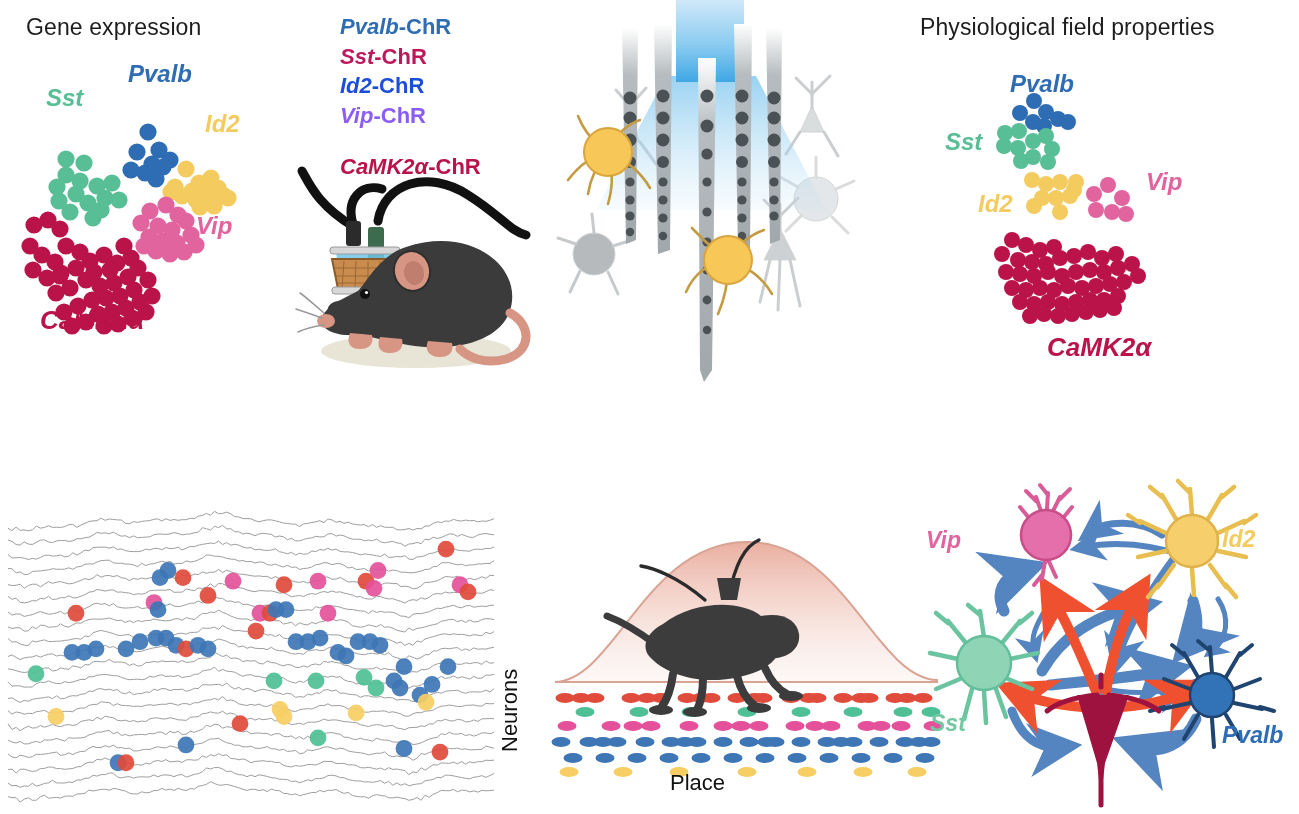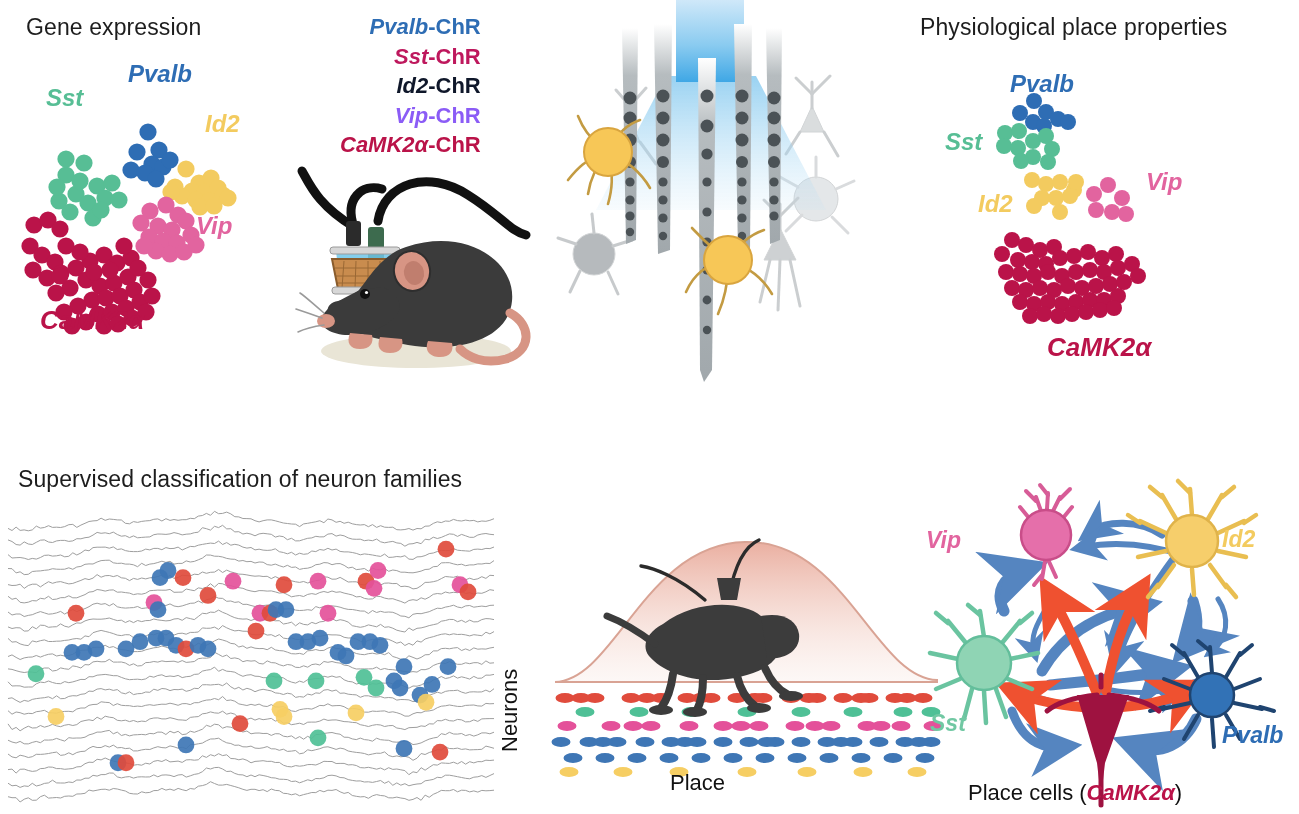--- a/index.html
+++ b/index.html
@@ -1,21 +1,21 @@
 <!DOCTYPE html>
 <html><head>
 <meta charset="utf-8">
 <style>
   html,body{margin:0;padding:0;background:#ffffff;}
   body{width:1299px;height:814px;font-family:"Liberation Sans",sans-serif;color:#1a1a1a;overflow:hidden;position:relative;}
   .fig{position:relative;width:1299px;height:814px;background:#fff;}
   .panel{position:absolute;}
   .title{font-size:23px;font-weight:400;color:#1d1d1d;letter-spacing:0.1px;white-space:nowrap;}
   .clabel{position:absolute;font-style:italic;font-weight:700;white-space:nowrap;}
-  .legend{position:absolute;text-align:right;}
+  .legend{position:absolute;}
   .legend .row{font-size:22px;font-weight:700;line-height:29.5px;white-space:nowrap;}
   .legend .row .gene{font-style:italic;}
   .legend .row .chr{font-style:normal;}
   svg{display:block;overflow:visible;}
   .axlabel{position:absolute;font-size:22px;color:#111;white-space:nowrap;}
   .rot{transform:rotate(-90deg);transform-origin:left top;}
   .pc-label{position:absolute;font-size:22px;color:#111;white-space:nowrap;}
   .pc-label i{font-style:italic;font-weight:700;}
 </style>
 </head>
@@ -137,23 +137,23 @@
         <div class="clabel" style="left: 205px; top: 110px; color: rgb(243, 203, 95); font-size: 24px;">Id2</div>
         <div class="clabel" style="left: 196px; top: 212px; color: rgb(226, 100, 159); font-size: 24px;">Vip</div>
         <div class="clabel" style="left: 40px; top: 305px; color: rgb(186, 19, 73); font-size: 26px;">CaMK2α</div>
       </div>
   </div>
 
   <div class="legend" style="left:340px;top:12px;">
     <div id="legend-rows">
         <div class="row" style="color: rgb(46, 109, 180);"><span class="gene">Pvalb</span><span class="chr">-ChR</span></div>
         <div class="row" style="color: #be185d;"><span class="gene">Sst</span><span class="chr">-ChR</span></div>
-        <div class="row" style="color: #0f172a;"><span class="gene">Id2</span><span class="chr">-ChR</span></div>
+        <div class="row" style="color: #1d4ed8;"><span class="gene">Id2</span><span class="chr">-ChR</span></div>
         <div class="row" style="color: #8b5cf6;"><span class="gene">Vip</span><span class="chr">-ChR</span></div>
-        <div class="row" style="color: rgb(186, 19, 73);"><span class="gene">CaMK2α</span><span class="chr">-ChR</span></div>
+        <div class="row" style="color: rgb(186, 19, 73); margin-top: 22px;"><span class="gene">CaMK2α</span><span class="chr">-ChR</span></div>
       </div>
   </div>
 
   <div class="panel" style="left:288px;top:155px;width:250px;height:230px;">
     <svg width="250" height="230" viewBox="0 0 250 230">
       <ellipse cx="128" cy="196" rx="95" ry="17" fill="#E9E5D6"></ellipse>
 
       <path d="M66 72 C 30 50 22 30 14 16" stroke="#111" stroke-width="9" fill="none" stroke-linecap="round"></path>
       <path d="M66 72 C 56 44 74 28 94 34" stroke="#111" stroke-width="9" fill="none" stroke-linecap="round"></path>
       <path d="M90 66 C 96 28 140 14 180 40 C 212 60 222 76 238 80" stroke="#111" stroke-width="9" fill="none" stroke-linecap="round"></path>
@@ -358,21 +358,21 @@
               <path d="M30 30 C 30 56 26 70 20 84"></path>
             <path d="M30 30 C 54 38 66 50 74 64"></path>
           </g>
           <circle cx="30" cy="30" r="24" fill="#F7C757" stroke="#D9A53F" stroke-width="2"></circle>
         </g>
       </g>
     </svg>
   </div>
 
   <div class="panel" style="left:890px;top:0;width:409px;height:420px;">
-    <div class="title" style="position:absolute;left:30px;top:14px;">Physiological place properties</div>
+    <div class="title" style="position:absolute;left:30px;top:14px;">Physiological field properties</div>
     <svg width="409" height="380" viewBox="890 40 409 380" style="position:absolute;left:0;top:40px;">
       <g id="ph-dots">
           <circle cx="1034" cy="101" r="8" fill="#2E6DB4"></circle>
           <circle cx="1020" cy="113" r="8" fill="#2E6DB4"></circle>
           <circle cx="1046" cy="112" r="8" fill="#2E6DB4"></circle>
           <circle cx="1033" cy="122" r="8" fill="#2E6DB4"></circle>
           <circle cx="1058" cy="119" r="8" fill="#2E6DB4"></circle>
           <circle cx="1044" cy="126" r="8" fill="#2E6DB4"></circle>
           <circle cx="1068" cy="122" r="8" fill="#2E6DB4"></circle>
           <circle cx="1005" cy="133" r="8" fill="#57BE95"></circle>
@@ -454,21 +454,20 @@
     <div id="ph-labels">
         <div class="clabel" style="left: 120px; top: 70px; color: rgb(46, 109, 180); font-size: 24px;">Pvalb</div>
         <div class="clabel" style="left: 55px; top: 128px; color: rgb(87, 190, 149); font-size: 24px;">Sst</div>
         <div class="clabel" style="left: 88px; top: 190px; color: rgb(243, 203, 95); font-size: 24px;">Id2</div>
         <div class="clabel" style="left: 256px; top: 168px; color: rgb(226, 100, 159); font-size: 24px;">Vip</div>
         <div class="clabel" style="left: 157px; top: 332px; color: rgb(186, 19, 73); font-size: 26px;">CaMK2α</div>
       </div>
   </div>
 
   <div class="panel" style="left:0;top:452px;width:540px;height:362px;">
-    <div class="title" style="position:absolute;left:18px;top:14px;">Supervised classification of neuron families</div>
     <svg width="500" height="300" viewBox="0 0 500 300" style="position:absolute;left:8px;top:58px;">
       <g id="traces" stroke="#9E9E9E" stroke-width="1" fill="none">
           <path d="M0.0 18.4 L4.0 20.5 L8.1 17.1 L12.1 20.4 L16.2 19.9 L20.3 20.8 L24.3 19.9 L28.3 16.1 L32.4 18.1 L36.4 17.5 L40.5 15.7 L44.5 17.4 L48.6 17.2 L52.6 17.5 L56.7 16.6 L60.8 14.7 L64.8 14.4 L68.8 17.4 L72.9 15.1 L77.0 13.3 L81.0 11.5 L85.0 10.9 L89.1 10.6 L93.1 8.2 L97.2 10.3 L101.3 9.0 L105.3 9.4 L109.3 9.9 L113.4 10.0 L117.4 13.3 L121.5 13.8 L125.5 11.6 L129.6 12.4 L133.7 11.4 L137.7 10.9 L141.8 10.6 L145.8 9.3 L149.8 8.9 L153.9 11.0 L157.9 8.7 L162.0 10.4 L166.0 9.5 L170.1 10.3 L174.2 9.7 L178.2 9.7 L182.3 8.3 L186.3 8.7 L190.3 6.1 L194.4 5.5 L198.4 3.4 L202.5 5.3 L206.5 1.3 L210.6 3.7 L214.6 3.4 L218.7 2.1 L222.8 3.9 L226.8 6.7 L230.8 6.9 L234.9 8.5 L238.9 8.6 L243.0 8.8 L247.0 10.7 L251.1 11.9 L255.1 10.7 L259.2 9.9 L263.3 9.9 L267.3 10.8 L271.3 11.9 L275.4 13.0 L279.4 13.5 L283.5 14.0 L287.6 14.2 L291.6 16.6 L295.6 13.9 L299.7 13.3 L303.8 12.5 L307.8 11.8 L311.8 10.7 L315.9 12.7 L319.9 9.0 L324.0 9.9 L328.1 12.3 L332.1 11.3 L336.1 13.3 L340.2 12.2 L344.3 13.8 L348.3 14.6 L352.3 15.0 L356.4 14.6 L360.4 16.7 L364.5 14.6 L368.6 17.4 L372.6 15.7 L376.6 17.2 L380.7 17.4 L384.8 17.2 L388.8 19.7 L392.8 19.9 L396.9 19.5 L400.9 18.5 L405.0 20.1 L409.0 18.5 L413.1 18.8 L417.1 16.2 L421.2 16.0 L425.3 13.4 L429.3 11.8 L433.3 12.6 L437.4 11.0 L441.4 11.3 L445.5 9.4 L449.5 10.6 L453.6 11.0 L457.6 10.1 L461.7 10.8 L465.8 10.4 L469.8 11.9 L473.8 11.0 L477.9 11.3 L481.9 10.3 L486.0 8.7 "></path>
           <path d="M0.0 29.9 L4.0 31.5 L8.1 34.5 L12.1 35.1 L16.2 31.9 L20.3 34.0 L24.3 34.5 L28.3 32.3 L32.4 30.2 L36.4 29.9 L40.5 32.0 L44.5 32.5 L48.6 30.9 L52.6 30.4 L56.7 30.4 L60.8 31.4 L64.8 30.9 L68.8 28.7 L72.9 28.8 L77.0 27.7 L81.0 27.2 L85.0 25.1 L89.1 22.4 L93.1 23.3 L97.2 22.8 L101.3 23.7 L105.3 22.1 L109.3 24.5 L113.4 26.2 L117.4 25.7 L121.5 27.6 L125.5 25.9 L129.6 27.8 L133.7 27.4 L137.7 27.1 L141.8 26.9 L145.8 24.7 L149.8 24.0 L153.9 24.1 L157.9 24.4 L162.0 23.9 L166.0 22.6 L170.1 23.5 L174.2 24.9 L178.2 24.2 L182.3 23.9 L186.3 22.7 L190.3 22.2 L194.4 17.7 L198.4 18.7 L202.5 20.1 L206.5 16.3 L210.6 17.6 L214.6 15.3 L218.7 18.9 L222.8 18.7 L226.8 21.9 L230.8 21.7 L234.9 24.0 L238.9 23.2 L243.0 24.1 L247.0 25.8 L251.1 23.9 L255.1 23.3 L259.2 23.8 L263.3 24.3 L267.3 27.1 L271.3 26.0 L275.4 26.7 L279.4 29.7 L283.5 28.3 L287.6 30.9 L291.6 30.8 L295.6 29.5 L299.7 28.3 L303.8 27.9 L307.8 26.3 L311.8 26.9 L315.9 26.8 L319.9 24.1 L324.0 23.6 L328.1 26.1 L332.1 25.0 L336.1 25.8 L340.2 27.9 L344.3 29.1 L348.3 29.3 L352.3 29.2 L356.4 30.7 L360.4 30.1 L364.5 30.7 L368.6 29.1 L372.6 31.8 L376.6 32.8 L380.7 32.0 L384.8 31.4 L388.8 32.9 L392.8 33.4 L396.9 36.2 L400.9 34.0 L405.0 33.7 L409.0 32.4 L413.1 33.7 L417.1 29.2 L421.2 29.8 L425.3 27.2 L429.3 28.5 L433.3 27.4 L437.4 25.6 L441.4 23.9 L445.5 24.3 L449.5 26.4 L453.6 24.4 L457.6 25.8 L461.7 27.3 L465.8 27.3 L469.8 25.0 L473.8 24.0 L477.9 23.5 L481.9 24.3 L486.0 24.7 "></path>
           <path d="M0.0 44.6 L4.0 48.0 L8.1 47.7 L12.1 47.5 L16.2 48.2 L20.3 49.5 L24.3 48.4 L28.3 49.1 L32.4 47.5 L36.4 45.4 L40.5 45.1 L44.5 46.1 L48.6 45.8 L52.6 45.0 L56.7 46.8 L60.8 46.3 L64.8 42.8 L68.8 45.0 L72.9 43.0 L77.0 40.0 L81.0 40.8 L85.0 37.6 L89.1 37.2 L93.1 37.2 L97.2 37.1 L101.3 38.2 L105.3 36.9 L109.3 39.5 L113.4 38.9 L117.4 40.6 L121.5 41.4 L125.5 41.6 L129.6 41.6 L133.7 41.0 L137.7 39.1 L141.8 39.9 L145.8 38.4 L149.8 38.4 L153.9 39.7 L157.9 37.6 L162.0 38.6 L166.0 38.4 L170.1 37.1 L174.2 40.0 L178.2 38.2 L182.3 36.4 L186.3 36.7 L190.3 35.2 L194.4 34.4 L198.4 33.7 L202.5 33.1 L206.5 33.5 L210.6 31.1 L214.6 34.5 L218.7 32.6 L222.8 35.2 L226.8 34.3 L230.8 35.1 L234.9 37.1 L238.9 38.1 L243.0 37.5 L247.0 39.9 L251.1 39.2 L255.1 40.1 L259.2 40.4 L263.3 40.1 L267.3 38.8 L271.3 41.7 L275.4 42.5 L279.4 43.8 L283.5 42.3 L287.6 45.0 L291.6 43.2 L295.6 44.3 L299.7 43.8 L303.8 41.0 L307.8 41.6 L311.8 39.5 L315.9 40.2 L319.9 38.3 L324.0 40.0 L328.1 39.1 L332.1 41.4 L336.1 41.9 L340.2 41.9 L344.3 42.5 L348.3 43.4 L352.3 44.8 L356.4 43.9 L360.4 44.4 L364.5 45.0 L368.6 45.8 L372.6 46.4 L376.6 44.1 L380.7 47.4 L384.8 47.2 L388.8 46.5 L392.8 46.9 L396.9 45.7 L400.9 49.1 L405.0 49.4 L409.0 46.9 L413.1 46.7 L417.1 45.6 L421.2 43.6 L425.3 43.0 L429.3 41.5 L433.3 40.3 L437.4 40.7 L441.4 40.5 L445.5 38.6 L449.5 40.2 L453.6 40.6 L457.6 40.9 L461.7 41.2 L465.8 39.4 L469.8 39.1 L473.8 39.5 L477.9 38.4 L481.9 38.6 L486.0 37.0 "></path>
           <path d="M0.0 58.5 L4.0 58.7 L8.1 62.9 L12.1 61.8 L16.2 64.6 L20.3 64.3 L24.3 61.5 L28.3 61.1 L32.4 60.9 L36.4 60.3 L40.5 59.9 L44.5 58.7 L48.6 59.2 L52.6 59.3 L56.7 59.2 L60.8 57.8 L64.8 59.3 L68.8 57.0 L72.9 56.4 L77.0 54.3 L81.0 53.9 L85.0 54.0 L89.1 52.0 L93.1 50.6 L97.2 50.3 L101.3 50.2 L105.3 52.8 L109.3 53.4 L113.4 53.2 L117.4 54.1 L121.5 54.1 L125.5 54.8 L129.6 56.7 L133.7 53.3 L137.7 55.5 L141.8 54.1 L145.8 53.6 L149.8 52.5 L153.9 51.2 L157.9 52.4 L162.0 51.3 L166.0 54.1 L170.1 53.4 L174.2 53.4 L178.2 50.9 L182.3 52.0 L186.3 51.4 L190.3 49.8 L194.4 48.1 L198.4 45.0 L202.5 45.1 L206.5 46.2 L210.6 46.3 L214.6 47.0 L218.7 48.4 L222.8 49.1 L226.8 49.3 L230.8 51.1 L234.9 50.5 L238.9 51.7 L243.0 51.4 L247.0 53.0 L251.1 52.0 L255.1 52.2 L259.2 54.6 L263.3 55.2 L267.3 54.1 L271.3 55.7 L275.4 57.0 L279.4 55.3 L283.5 57.4 L287.6 57.0 L291.6 59.4 L295.6 58.5 L299.7 58.2 L303.8 57.0 L307.8 54.7 L311.8 54.2 L315.9 52.6 L319.9 52.9 L324.0 54.7 L328.1 53.7 L332.1 53.6 L336.1 55.3 L340.2 58.0 L344.3 57.2 L348.3 59.6 L352.3 59.2 L356.4 58.5 L360.4 61.1 L364.5 58.2 L368.6 59.7 L372.6 59.8 L376.6 58.4 L380.7 61.3 L384.8 60.0 L388.8 60.6 L392.8 62.2 L396.9 62.2 L400.9 62.7 L405.0 62.8 L409.0 62.1 L413.1 61.1 L417.1 59.5 L421.2 59.2 L425.3 56.7 L429.3 56.4 L433.3 52.9 L437.4 52.7 L441.4 52.7 L445.5 53.9 L449.5 54.8 L453.6 54.2 L457.6 55.7 L461.7 54.9 L465.8 54.9 L469.8 53.9 L473.8 54.0 L477.9 53.3 L481.9 53.5 L486.0 50.6 "></path>
           <path d="M0.0 74.6 L4.0 75.5 L8.1 75.3 L12.1 74.2 L16.2 78.4 L20.3 75.5 L24.3 74.2 L28.3 74.2 L32.4 76.9 L36.4 74.2 L40.5 71.7 L44.5 73.3 L48.6 72.1 L52.6 71.6 L56.7 72.8 L60.8 73.9 L64.8 73.4 L68.8 71.9 L72.9 70.4 L77.0 68.6 L81.0 69.6 L85.0 68.1 L89.1 64.6 L93.1 67.2 L97.2 65.7 L101.3 65.5 L105.3 66.6 L109.3 65.5 L113.4 67.8 L117.4 68.3 L121.5 70.6 L125.5 68.4 L129.6 69.4 L133.7 68.0 L137.7 68.9 L141.8 67.8 L145.8 67.5 L149.8 66.5 L153.9 65.2 L157.9 67.5 L162.0 65.4 L166.0 68.4 L170.1 67.5 L174.2 65.2 L178.2 65.6 L182.3 65.9 L186.3 64.2 L190.3 64.6 L194.4 62.0 L198.4 63.3 L202.5 62.3 L206.5 62.1 L210.6 59.5 L214.6 62.5 L218.7 60.1 L222.8 61.9 L226.8 62.9 L230.8 64.1 L234.9 64.3 L238.9 64.9 L243.0 65.7 L247.0 66.2 L251.1 65.9 L255.1 66.5 L259.2 66.3 L263.3 68.6 L267.3 66.6 L271.3 68.5 L275.4 69.5 L279.4 70.9 L283.5 70.8 L287.6 71.8 L291.6 72.4 L295.6 71.5 L299.7 73.0 L303.8 71.7 L307.8 70.6 L311.8 70.1 L315.9 66.8 L319.9 67.2 L324.0 69.2 L328.1 69.1 L332.1 67.4 L336.1 69.6 L340.2 72.0 L344.3 71.8 L348.3 71.8 L352.3 74.4 L356.4 74.9 L360.4 72.6 L364.5 71.3 L368.6 72.3 L372.6 74.9 L376.6 73.2 L380.7 73.0 L384.8 73.6 L388.8 73.5 L392.8 76.6 L396.9 76.2 L400.9 76.8 L405.0 78.9 L409.0 78.3 L413.1 75.8 L417.1 72.4 L421.2 72.3 L425.3 71.7 L429.3 70.7 L433.3 68.6 L437.4 66.5 L441.4 66.9 L445.5 67.3 L449.5 66.2 L453.6 69.6 L457.6 69.8 L461.7 68.2 L465.8 69.6 L469.8 68.8 L473.8 66.7 L477.9 68.4 L481.9 65.3 L486.0 65.6 "></path>
           <path d="M0.0 86.3 L4.0 89.3 L8.1 88.2 L12.1 92.3 L16.2 92.9 L20.3 92.2 L24.3 90.6 L28.3 90.9 L32.4 88.3 L36.4 88.9 L40.5 86.3 L44.5 89.5 L48.6 89.1 L52.6 87.7 L56.7 87.6 L60.8 85.8 L64.8 87.8 L68.8 87.8 L72.9 86.2 L77.0 84.6 L81.0 82.1 L85.0 81.6 L89.1 79.5 L93.1 80.1 L97.2 81.1 L101.3 80.1 L105.3 79.9 L109.3 82.2 L113.4 82.0 L117.4 82.6 L121.5 83.1 L125.5 84.6 L129.6 83.8 L133.7 84.2 L137.7 83.2 L141.8 80.7 L145.8 80.4 L149.8 80.1 L153.9 80.2 L157.9 80.2 L162.0 79.4 L166.0 82.3 L170.1 82.2 L174.2 82.1 L178.2 79.0 L182.3 79.9 L186.3 80.7 L190.3 77.9 L194.4 78.5 L198.4 77.2 L202.5 73.7 L206.5 77.1 L210.6 73.4 L214.6 73.8 L218.7 75.6 L222.8 75.6 L226.8 77.0 L230.8 77.7 L234.9 78.3 L238.9 80.0 L243.0 81.0 L247.0 81.7 L251.1 80.6 L255.1 80.7 L259.2 81.1 L263.3 80.9 L267.3 81.9 L271.3 83.1 L275.4 82.7 L279.4 84.6 L283.5 86.8 L287.6 86.0 L291.6 85.5 L295.6 86.5 L299.7 84.4 L303.8 83.6 L307.8 84.4 L311.8 82.5 L315.9 81.5 L319.9 82.5 L324.0 81.0 L328.1 82.3 L332.1 81.8 L336.1 83.1 L340.2 84.0 L344.3 85.0 L348.3 86.9 L352.3 86.5 L356.4 88.4 L360.4 89.1 L364.5 88.9 L368.6 86.2 L372.6 86.6 L376.6 88.1 L380.7 88.9 L384.8 88.7 L388.8 90.1 L392.8 91.4 L396.9 93.1 L400.9 90.5 L405.0 89.7 L409.0 90.4 L413.1 87.8 L417.1 89.2 L421.2 87.2 L425.3 84.3 L429.3 83.5 L433.3 84.0 L437.4 82.0 L441.4 83.0 L445.5 82.3 L449.5 82.7 L453.6 80.9 L457.6 83.5 L461.7 82.7 L465.8 84.1 L469.8 83.0 L473.8 83.3 L477.9 81.8 L481.9 79.7 L486.0 80.4 "></path>
           <path d="M0.0 102.0 L4.0 105.0 L8.1 104.0 L12.1 104.0 L16.2 106.5 L20.3 105.4 L24.3 104.7 L28.3 103.0 L32.4 101.6 L36.4 102.9 L40.5 104.2 L44.5 103.8 L48.6 102.9 L52.6 101.4 L56.7 104.1 L60.8 101.6 L64.8 99.5 L68.8 101.6 L72.9 99.8 L77.0 98.6 L81.0 96.7 L85.0 94.2 L89.1 93.2 L93.1 94.3 L97.2 93.6 L101.3 95.8 L105.3 93.6 L109.3 96.8 L113.4 97.7 L117.4 98.1 L121.5 97.8 L125.5 97.6 L129.6 96.5 L133.7 98.5 L137.7 98.0 L141.8 97.6 L145.8 97.1 L149.8 95.8 L153.9 95.1 L157.9 95.5 L162.0 93.9 L166.0 96.0 L170.1 96.7 L174.2 95.9 L178.2 94.6 L182.3 93.3 L186.3 93.1 L190.3 91.0 L194.4 93.0 L198.4 89.6 L202.5 88.9 L206.5 86.5 L210.6 88.2 L214.6 88.4 L218.7 91.3 L222.8 91.0 L226.8 92.4 L230.8 91.8 L234.9 94.4 L238.9 94.3 L243.0 95.5 L247.0 96.5 L251.1 95.2 L255.1 95.6 L259.2 95.1 L263.3 94.6 L267.3 97.6 L271.3 98.7 L275.4 98.9 L279.4 98.9 L283.5 98.7 L287.6 100.1 L291.6 100.5 L295.6 100.3 L299.7 99.7 L303.8 100.3 L307.8 96.6 L311.8 97.9 L315.9 96.4 L319.9 97.2 L324.0 95.9 L328.1 96.3 L332.1 97.2 L336.1 98.5 L340.2 99.4 L344.3 99.5 L348.3 100.2 L352.3 101.0 L356.4 101.1 L360.4 103.5 L364.5 100.5 L368.6 102.5 L372.6 101.3 L376.6 102.3 L380.7 102.0 L384.8 102.3 L388.8 103.9 L392.8 106.0 L396.9 106.3 L400.9 107.8 L405.0 104.3 L409.0 103.5 L413.1 103.7 L417.1 102.7 L421.2 101.7 L425.3 99.8 L429.3 98.2 L433.3 98.5 L437.4 97.1 L441.4 96.4 L445.5 95.2 L449.5 97.0 L453.6 97.8 L457.6 95.9 L461.7 95.5 L465.8 97.2 L469.8 96.6 L473.8 96.1 L477.9 96.6 L481.9 95.4 L486.0 95.2 "></path>
           <path d="M0.0 116.9 L4.0 118.5 L8.1 117.7 L12.1 117.9 L16.2 121.1 L20.3 120.9 L24.3 116.7 L28.3 118.8 L32.4 115.2 L36.4 115.4 L40.5 117.3 L44.5 116.9 L48.6 116.7 L52.6 113.9 L56.7 116.2 L60.8 117.2 L64.8 114.8 L68.8 112.9 L72.9 113.2 L77.0 110.9 L81.0 109.6 L85.0 109.0 L89.1 109.2 L93.1 109.2 L97.2 108.8 L101.3 108.0 L105.3 109.4 L109.3 110.6 L113.4 110.2 L117.4 112.5 L121.5 110.7 L125.5 112.6 L129.6 110.5 L133.7 111.6 L137.7 110.6 L141.8 110.5 L145.8 109.0 L149.8 109.9 L153.9 110.4 L157.9 110.9 L162.0 110.5 L166.0 109.0 L170.1 108.6 L174.2 110.3 L178.2 107.6 L182.3 108.6 L186.3 109.6 L190.3 106.5 L194.4 103.3 L198.4 103.7 L202.5 102.1 L206.5 102.4 L210.6 100.1 L214.6 102.3 L218.7 103.9 L222.8 106.0 L226.8 107.7 L230.8 108.7 L234.9 109.1 L238.9 108.9 L243.0 110.5 L247.0 109.0 L251.1 110.5 L255.1 109.6 L259.2 110.3 L263.3 109.9 L267.3 110.8 L271.3 110.7 L275.4 114.0 L279.4 113.3 L283.5 112.2 L287.6 115.8 L291.6 112.8 L295.6 114.4 L299.7 114.9 L303.8 112.4 L307.8 113.7 L311.8 111.9 L315.9 111.4 L319.9 109.0 L324.0 108.5 L328.1 110.8 L332.1 109.7 L336.1 110.5 L340.2 112.1 L344.3 115.7 L348.3 116.5 L352.3 117.3 L356.4 116.5 L360.4 114.9 L364.5 115.8 L368.6 116.8 L372.6 114.4 L376.6 117.3 L380.7 116.8 L384.8 118.2 L388.8 120.2 L392.8 121.2 L396.9 122.0 L400.9 117.9 L405.0 120.4 L409.0 118.3 L413.1 117.9 L417.1 116.9 L421.2 115.6 L425.3 114.7 L429.3 113.8 L433.3 111.2 L437.4 110.5 L441.4 109.4 L445.5 109.5 L449.5 111.7 L453.6 110.3 L457.6 112.4 L461.7 110.1 L465.8 111.9 L469.8 111.7 L473.8 109.6 L477.9 108.6 L481.9 108.8 L486.0 109.6 "></path>
@@ -800,18 +799,15 @@
       </g>
     </svg>
 
     <div id="circ-labels">
         <div class="clabel" style="left: 26px; top: 32px; color: rgb(226, 100, 159); font-size: 23px;">Vip</div>
         <div class="clabel" style="left: 322px; top: 31px; color: rgb(243, 203, 95); font-size: 23px;">Id2</div>
         <div class="clabel" style="left: 30px; top: 215px; color: rgb(113, 200, 163); font-size: 23px;">Sst</div>
         <div class="clabel" style="left: 322px; top: 227px; color: rgb(46, 109, 180); font-size: 23px;">Pvalb</div>
       </div>
 
-    <div class="pc-label" style="left:68px;top:285px;">
-      <span>Place cells (</span><i style="color:#BA1349;">CaMK2α</i><span>)</span>
-    </div>
   </div>
 
 </div>
 
 </body></html>

